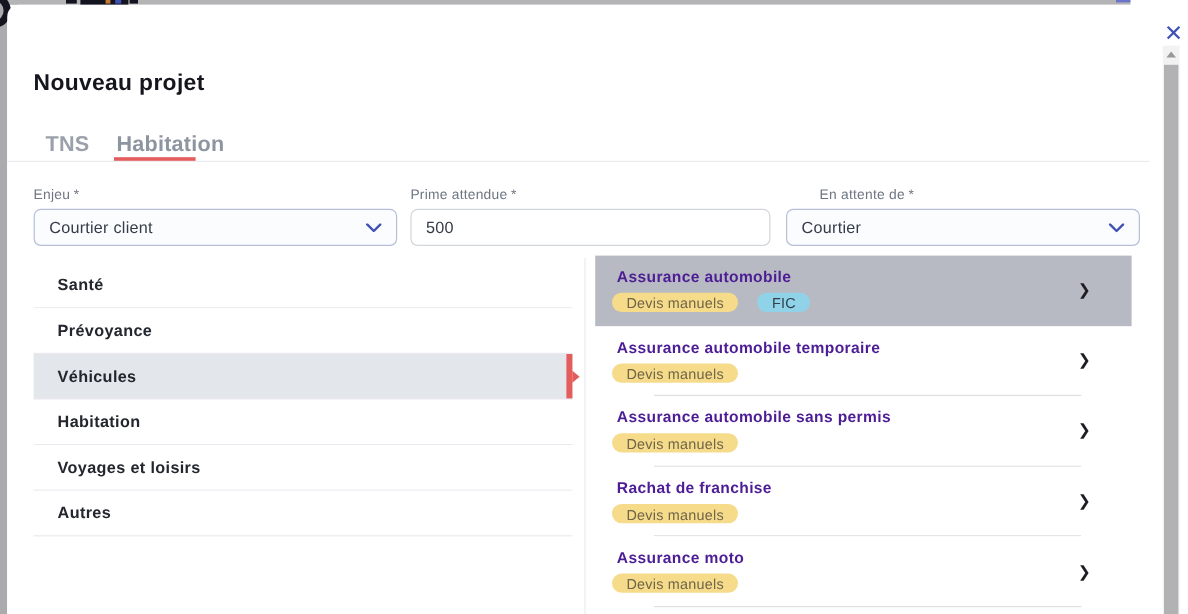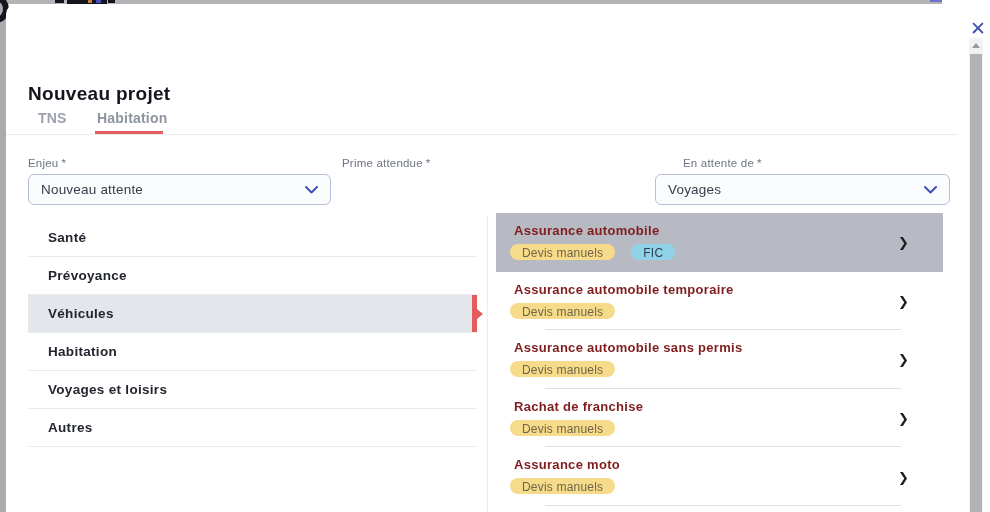--- a/index.html
+++ b/index.html
@@ -28,24 +28,24 @@
   .bg-frag.f4{left:96px;width:5px;height:3px;background:#3f51b5;}
   .bg-frag.f5{left:108px;width:7px;height:3px;}
   .bg-dash{position:absolute;left:930px;top:0;width:12px;height:2px;background:#6b74c8;}
 
   
   .modal{position:absolute;left:6px;top:4px;width:984px;height:508px;background:#fff;border-radius:10px 10px 0 0;}
 
   .close-btn{position:absolute;left:960px;top:12px;width:24px;height:24px;border:none;background:transparent;
     color:var(--indigo);font-size:19px;line-height:24px;text-align:center;cursor:pointer;font-family:"DejaVu Sans",sans-serif;}
 
-  .modal-title{position:absolute;left:22px;top:55px;font-size:19px;font-weight:700;color:#15151e;letter-spacing:.3px;margin-top:24px;}
+  .modal-title{position:absolute;left:22px;top:55px;font-size:19px;font-weight:700;color:#15151e;letter-spacing:.3px;}
 
   .tabbar{position:absolute;left:0;top:103px;width:952px;height:28px;border-bottom:1px solid #ececf0;}
-  .tab{position:absolute;top:3px;font-size:14px;font-weight:600;letter-spacing:.2px;color:#9aa1ab;cursor:pointer;background:transparent;border:none;}
+  .tab{position:absolute;top:3px;font-size:18px;font-weight:600;letter-spacing:.2px;color:#9aa1ab;cursor:pointer;background:transparent;border:none;}
   .tab.tns{left:32px;}
   .tab.particulier{left:91px;color:#8d95a0;}
   .tab-underline{position:absolute;left:89px;top:24px;width:68px;height:3px;background:var(--accent-red);}
 
   .fld-label{position:absolute;top:153px;font-size:11.5px;color:#6e7582;letter-spacing:.2px;}
   .fld-label .ast{margin-left:3px;}
   .fbox{position:absolute;top:170px;height:31px;border-radius:6px;display:flex;align-items:center;
     font-size:13.5px;color:#353c49;letter-spacing:.2px;cursor:pointer;}
   .fbox.select{background:#fbfcfe;border:1px solid #b6bedb;padding:0 12px;justify-content:space-between;}
   .fbox .caret{flex:0 0 auto;margin-left:8px;display:flex;}
@@ -60,21 +60,21 @@
   .cat-row.selected .marker-tri{position:absolute;right:-6px;top:50%;transform:translateY(-50%);width:0;height:0;
     border-top:5px solid transparent;border-bottom:5px solid transparent;border-left:6px solid var(--accent-red);}
 
   .v-sep{position:absolute;left:481px;top:211px;width:1px;height:301px;background:#ececf0;}
 
   
   .prod-list{position:absolute;left:490px;top:209px;width:447px;}
   .prod-row{position:relative;height:58.6px;padding:10px 0 0 14px;background:#fff;cursor:pointer;}
   .prod-row.selected{background:var(--right-selected);}
   .prod-row + .prod-row::after{content:"";position:absolute;left:49px;right:42px;bottom:0;height:1px;background:#dfdfe3;}
-  .prod-title{margin-left:4px;font-size:13px;font-weight:600;letter-spacing:.3px;color:#7f1d1d;}
+  .prod-title{margin-left:4px;font-size:13px;font-weight:600;letter-spacing:.3px;color:#4c1d95;}
   .badge-row{margin-top:6px;display:flex;align-items:center;}
   .badge{display:inline-block;height:16px;line-height:19px;padding:0 12px;border-radius:10px;
     font-size:12px;letter-spacing:.2px;margin-right:16px;}
   .badge.yellow{background:var(--badge-yellow);color:var(--badge-yellow-text);}
   .badge.blue{background:var(--badge-blue);color:var(--badge-blue-text);}
   .chev{position:absolute;right:34px;top:50%;transform:translateY(-50%);font-size:13px;font-weight:700;color:#1d1d22;
     font-family:"DejaVu Sans",sans-serif;}
 
   
   .sbar{position:absolute;left:969px;top:38px;width:14px;height:474px;background:#f2f2f3;}
@@ -108,37 +108,38 @@
     <div class="tabbar">
       <button class="tab tns">TNS</button>
       <button class="tab particulier">Habitation</button>
       <div class="tab-underline"></div>
     </div>
 
     <div class="fld-label" style="left:22px;">
       <span>Enjeu</span><span class="ast">*</span>
     </div>
     <div class="fbox select" style="left:22px;width:303px;">
-      <span>Nouveau attente</span>
+      <span>Courtier client</span>
       <span class="caret">
         <svg width="13" height="8" viewBox="0 0 13 8">
             <path d="M1 1l5.5 5.5L12 1" fill="none" stroke="#3f51b5" stroke-width="2" stroke-linecap="round" stroke-linejoin="round"></path>
           </svg>
       </span>
     </div>
 
     <div class="fld-label" style="left:336px;">
       <span>Prime attendue</span><span class="ast">*</span>
     </div>
+    <input class="fbox" style="left: 336px; width: 300px;" value="500">
 
     <div class="fld-label" style="left:649px;margin-left:28px;">
       <span>En attente de</span><span class="ast">*</span>
     </div>
     <div class="fbox select" style="left:649px;width:295px;">
-      <span>Voyages</span>
+      <span>Courtier</span>
       <span class="caret">
         <svg width="13" height="8" viewBox="0 0 13 8">
             <path d="M1 1l5.5 5.5L12 1" fill="none" stroke="#3f51b5" stroke-width="2" stroke-linecap="round" stroke-linejoin="round"></path>
           </svg>
       </span>
     </div>
 
     <div class="cat-list">
       <div class="cat-row">
         <span>Santé</span>

